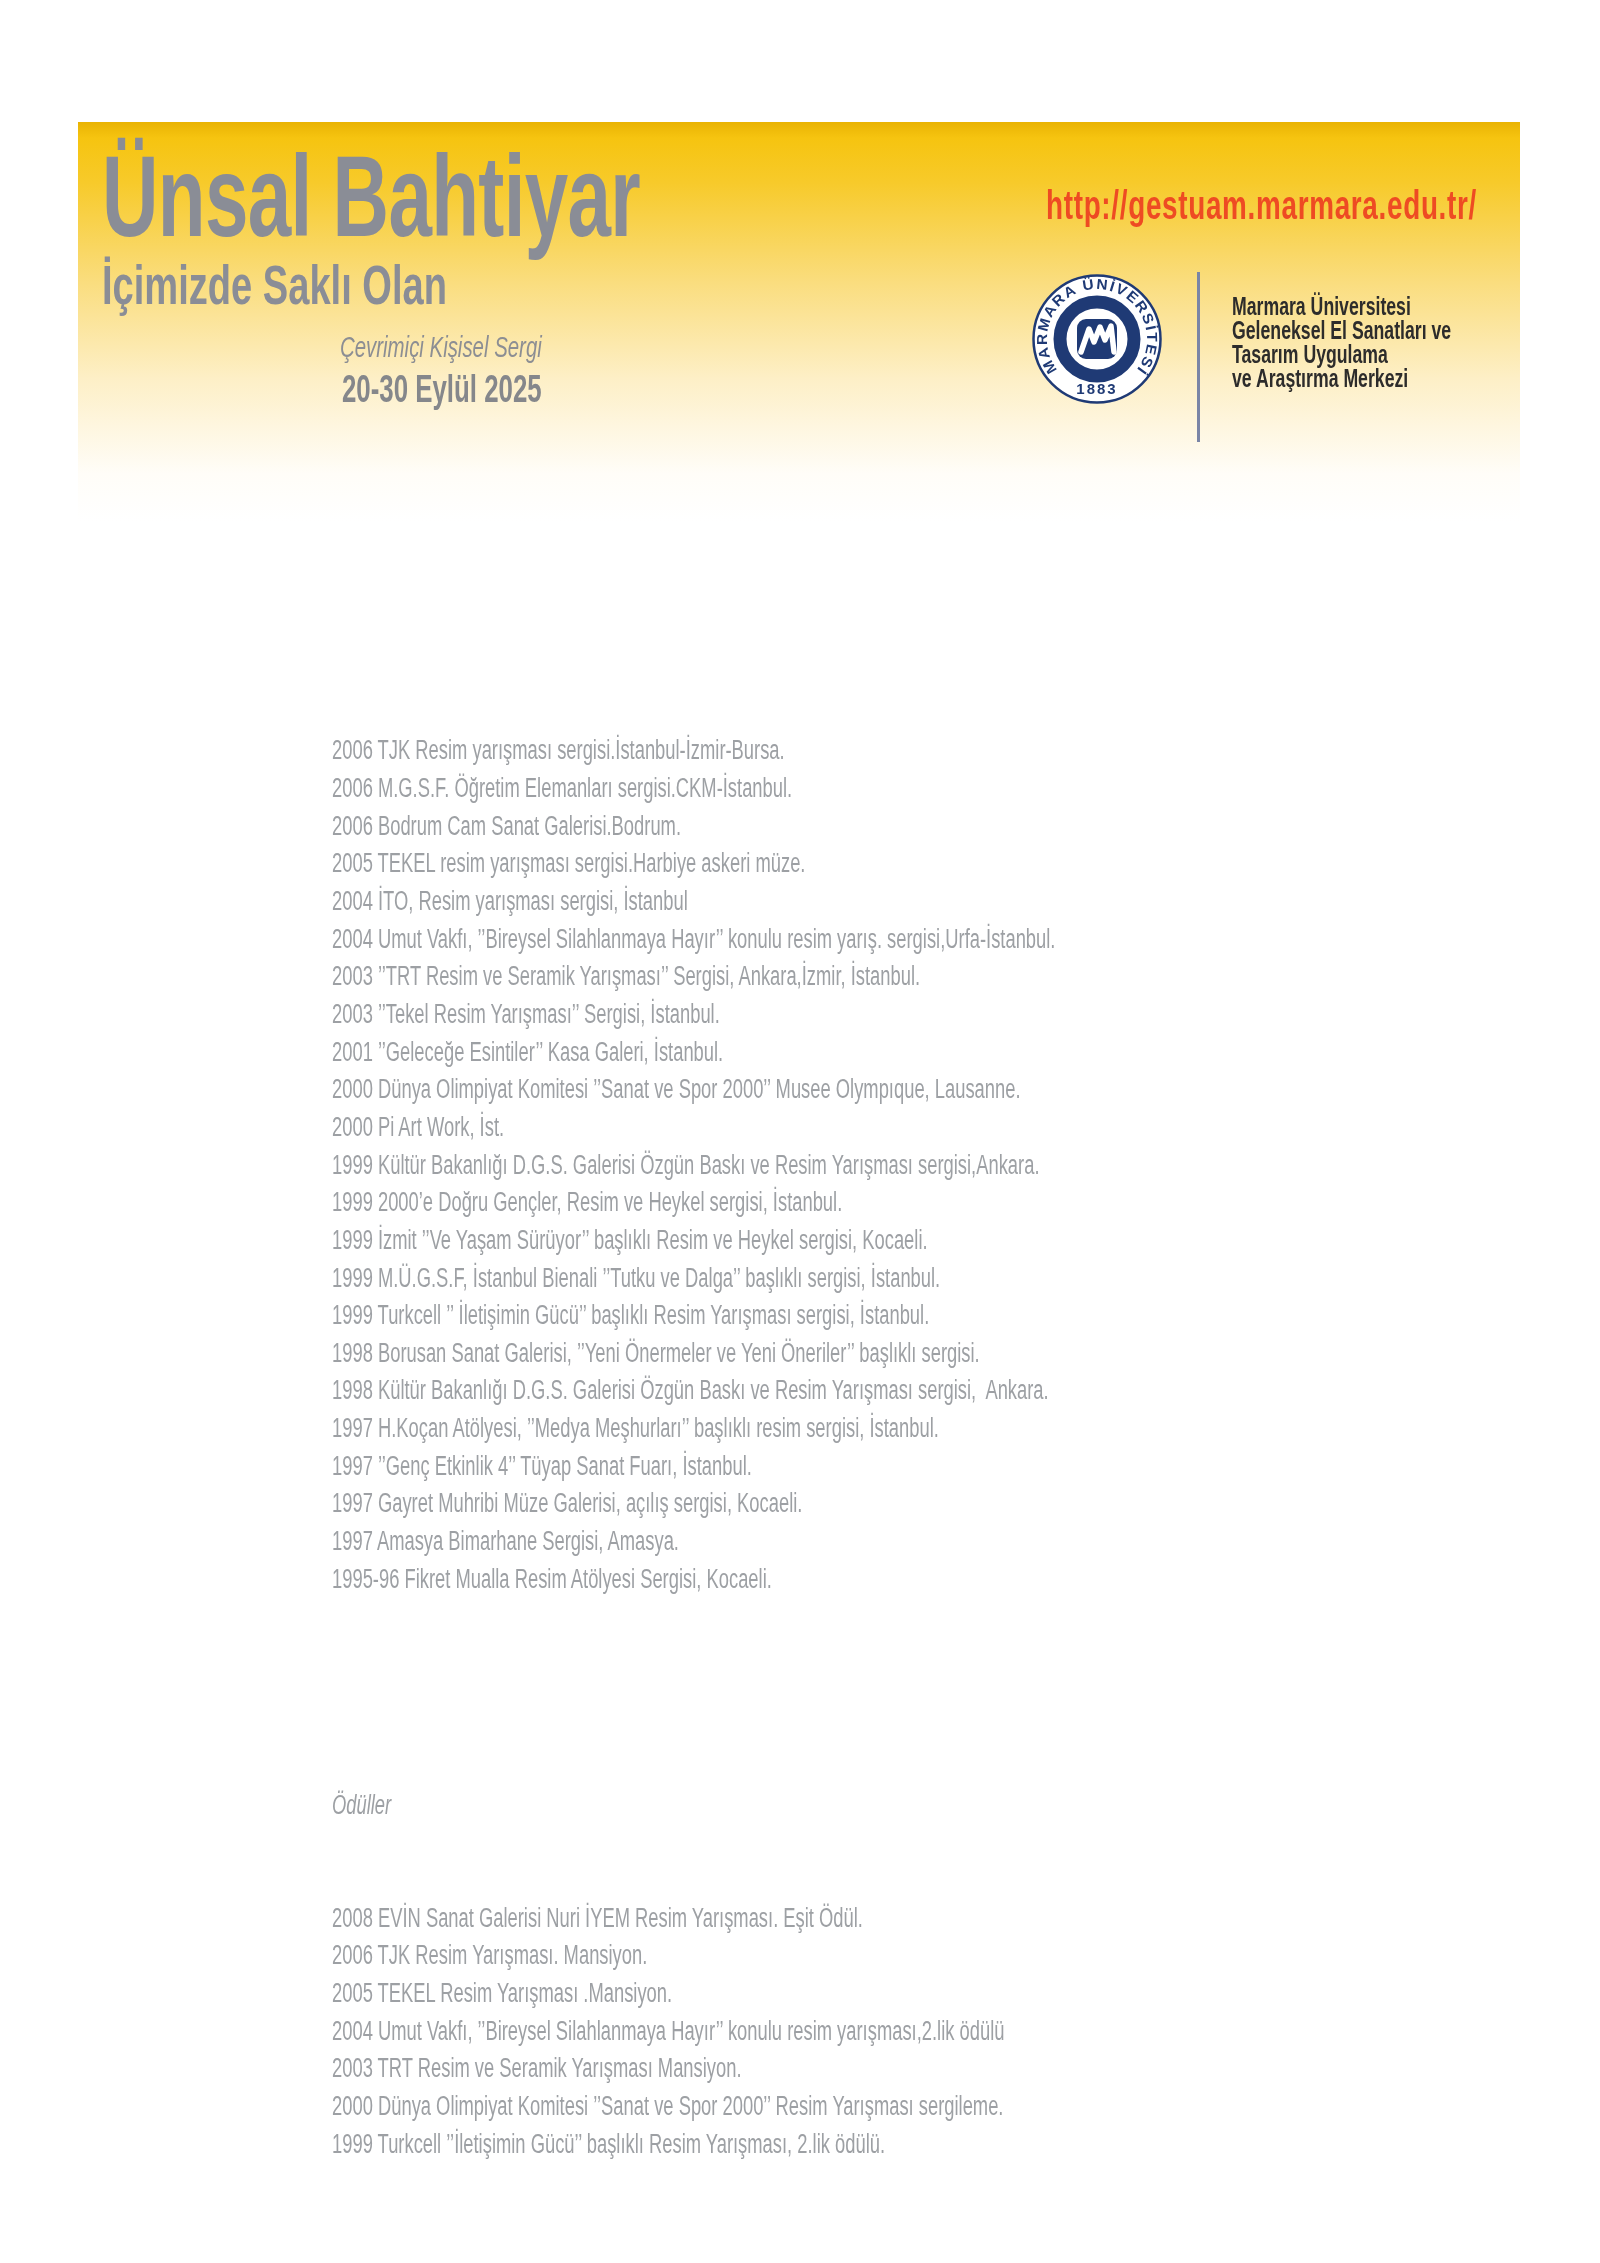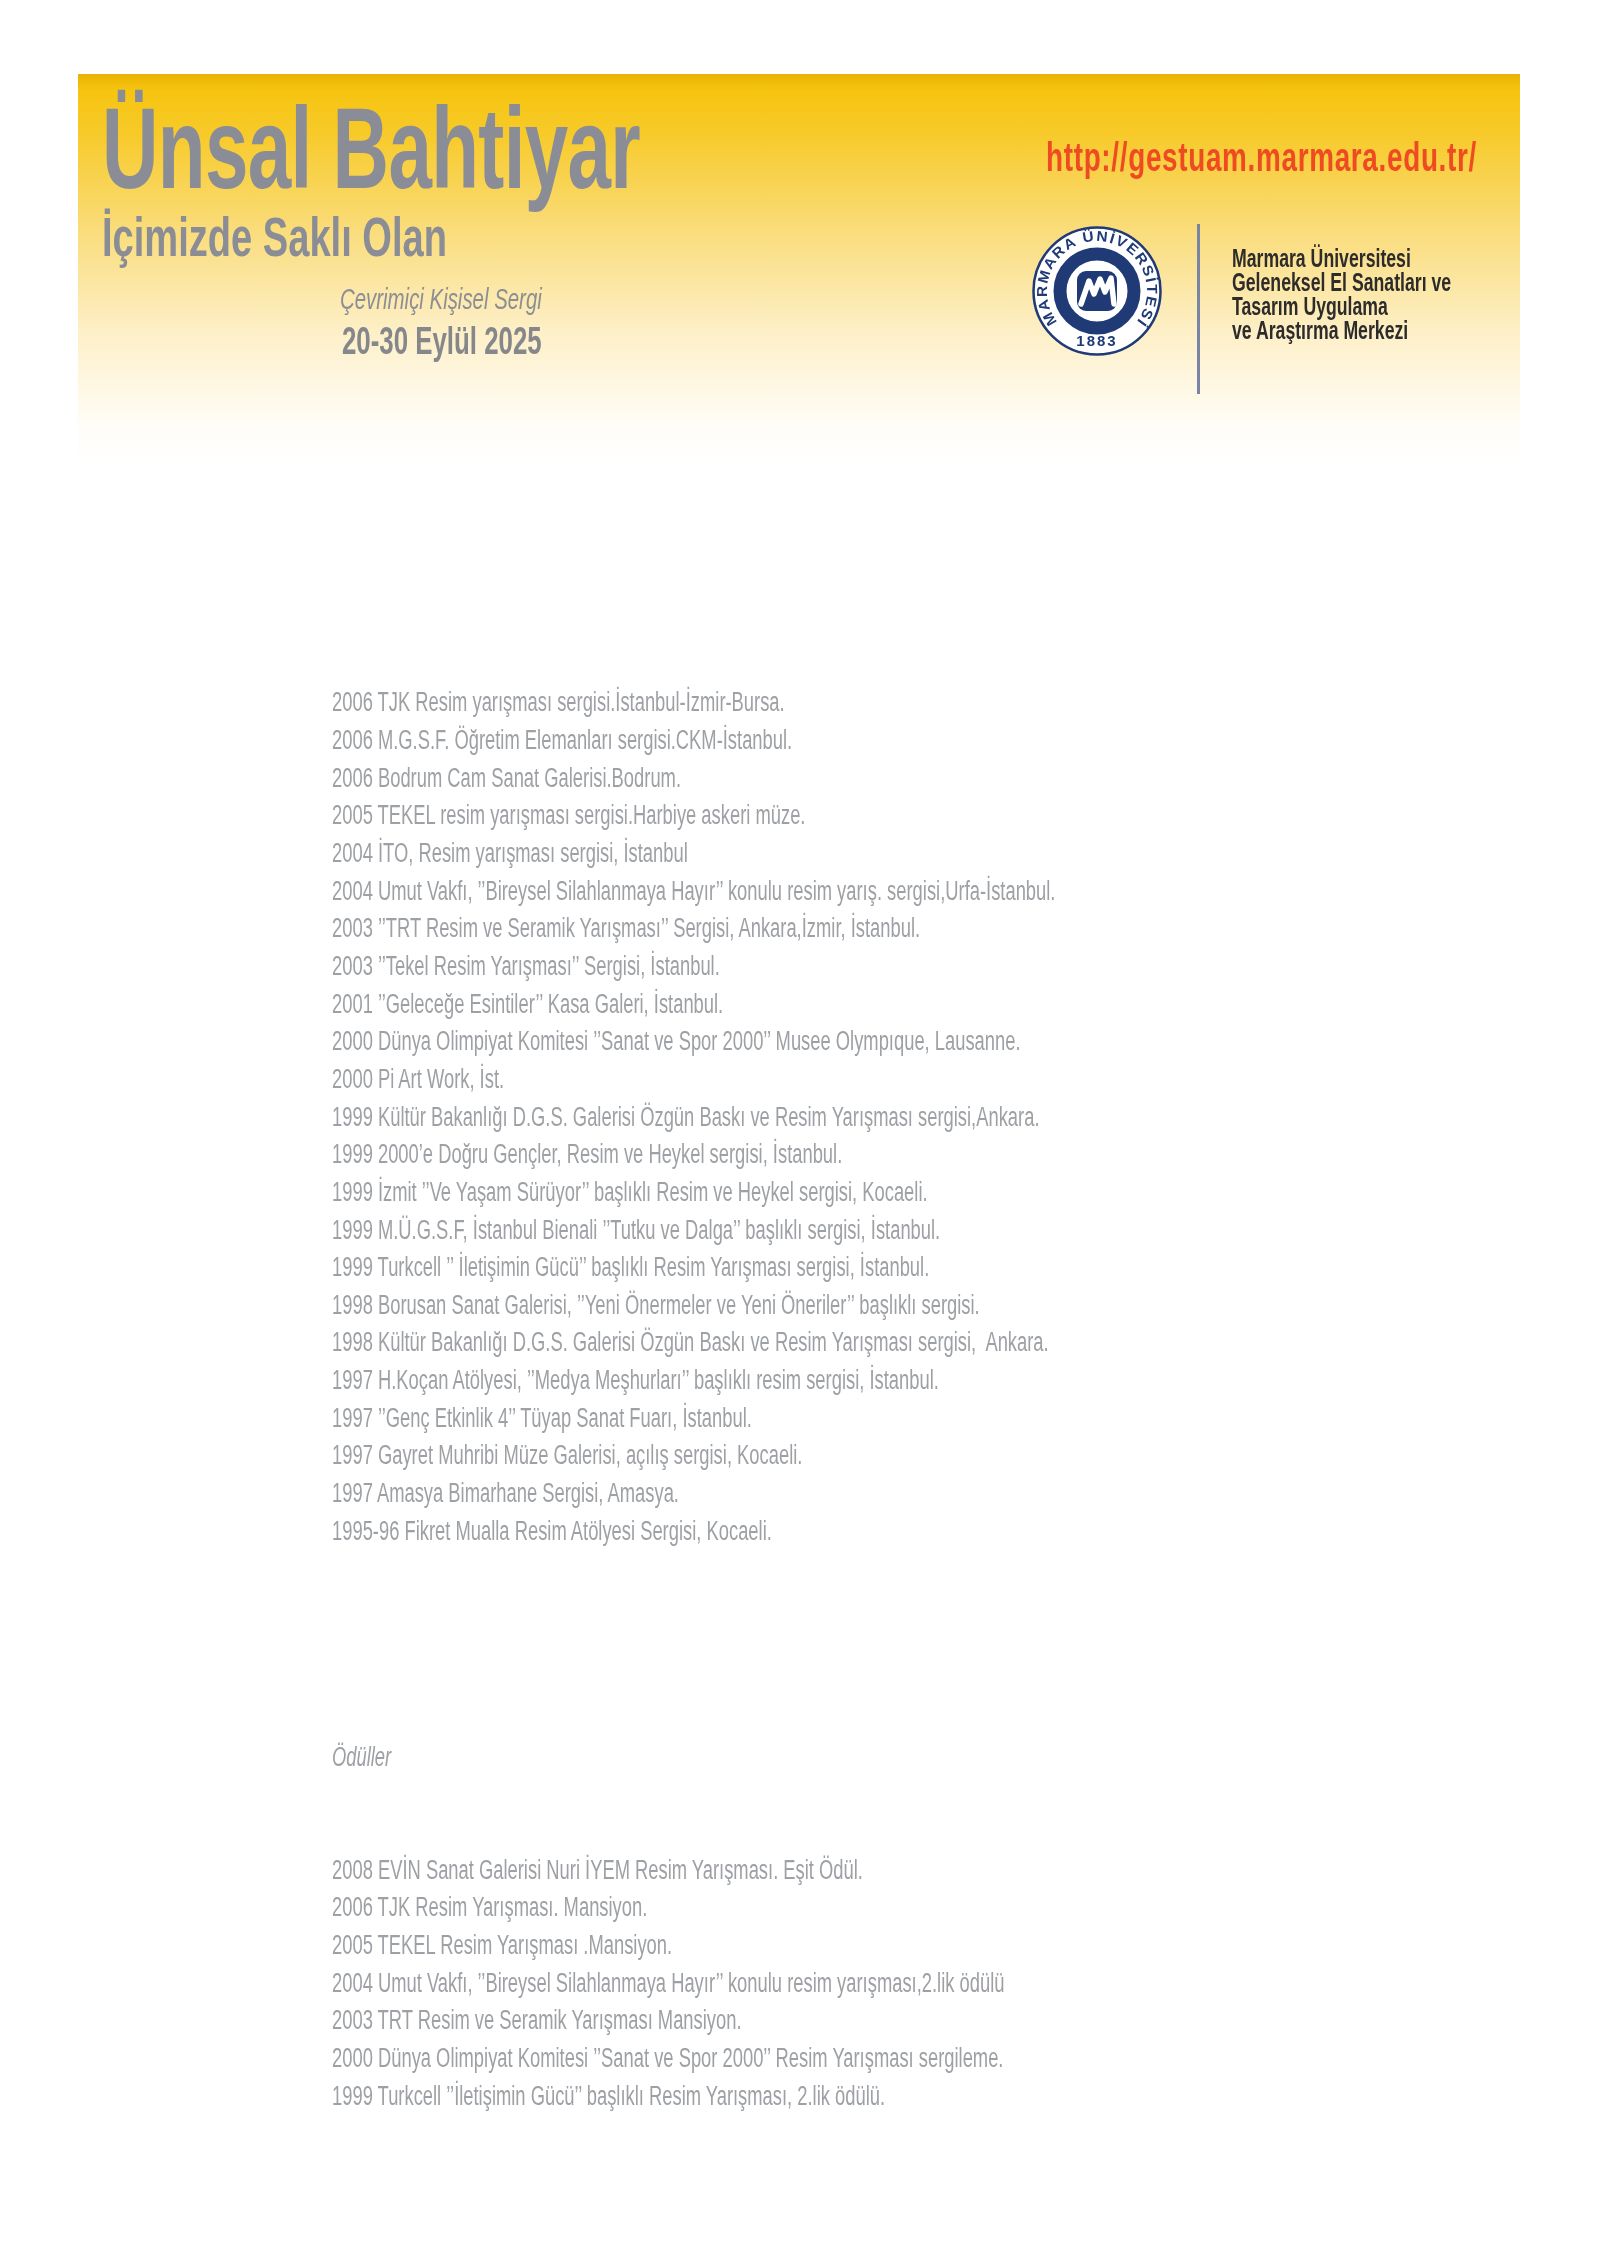--- a/index.html
+++ b/index.html
@@ -3,20 +3,21 @@
 <meta charset="utf-8">
 <style>
   html,body{margin:0;padding:0;background:#ffffff;}
   .page{
     position:relative;
     width:1600px;
     height:2178px;
     background:#ffffff;
     overflow:hidden;
     font-family:"Liberation Sans", sans-serif;
+    margin-top:48px;
   }
   .header-gradient{
     position:absolute;
     left:78px; top:74px;
     width:1442px; height:400px;
     background:linear-gradient(180deg,
       #e9b303 0%,
       #f6c410 4%,
       #f7ca2a 15%,
       #fadd7e 40%,

